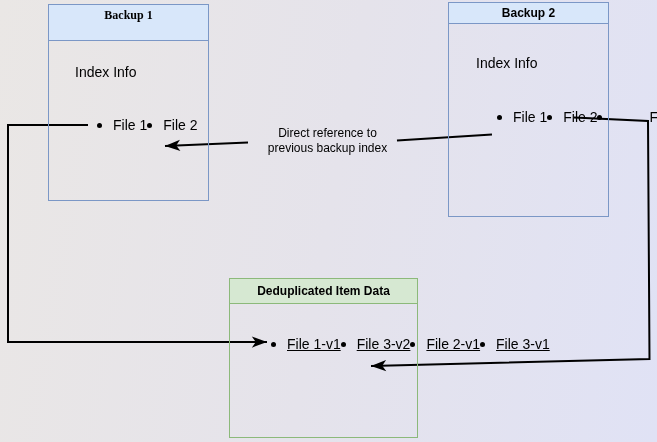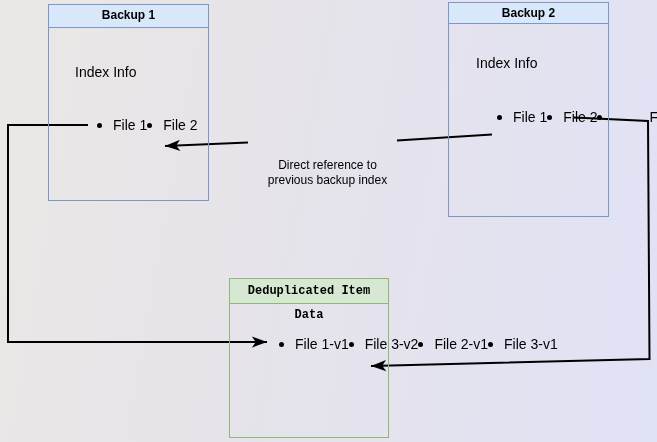--- a/index.html
+++ b/index.html
@@ -94,21 +94,21 @@
 
     <polyline points="88,125 8,125 8,342 267,342" fill="none" stroke="#000" stroke-width="2" marker-end="url(#arrow)"></polyline>
 
     <polyline points="574,117.5 648,121 649.5,359 371,366" fill="none" stroke="#000" stroke-width="2" marker-end="url(#arrow)"></polyline>
 
     <line x1="492" y1="134.5" x2="397" y2="140.5" stroke="#000" stroke-width="2"></line>
     <line x1="248" y1="142.5" x2="165" y2="146" stroke="#000" stroke-width="2" marker-end="url(#arrow)"></line>
   </svg>
 
   <div class="node blue" style="left:48px; top:4px; width:161px; height:197px;">
-    <div class="node-header" style="height:23px; line-height:20px;">Backup 1</div>
+    <div class="node-header" style="height:36px; line-height:20px;font-family:Liberation Serif, serif;">Backup 1</div>
   </div>
   <div class="subtitle" style="left:75px; top:64px;">Index Info</div>
   <div class="file-list" style="left:97px; top:115px;">
     <div class="file-row" style="height:20px;">
       <span class="bullet"></span>
       <span>File 1</span>
     </div>
     <div class="file-row" style="height:20px;">
       <span class="bullet"></span>
       <span>File 2</span>
@@ -127,40 +127,40 @@
     <div class="file-row" style="height:18.5px;">
       <span class="bullet"></span>
       <span>File 2</span>
     </div>
     <div class="file-row" style="height:18.5px;gap:36px;">
       <span class="bullet"></span>
       <span>File 3</span>
     </div>
   </div>
 
-  <div class="node green" style="left:229px; top:278px; width:160px; height:160px;font-family:Liberation Mono, monospace;">
+  <div class="node green" style="left:229px; top:278px; width:189px; height:160px;">
     <div class="node-header" style="height:25px; line-height:24px;">Deduplicated Item Data</div>
   </div>
-  <div class="file-list" style="left:279px; top:334px;">
+  <div class="file-list" style="left:271px; top:334px;text-decoration:underline;">
     <div class="file-row" style="height:20.3px;">
       <span class="bullet"></span>
       <span>File 1-v1</span>
     </div>
     <div class="file-row" style="height:20.3px;">
       <span class="bullet"></span>
       <span>File 3-v2</span>
     </div>
     <div class="file-row" style="height:20.3px;">
       <span class="bullet"></span>
       <span>File 2-v1</span>
     </div>
     <div class="file-row" style="height:20.3px;justify-content:space-between;">
       <span class="bullet"></span>
       <span>File 3-v1</span>
     </div>
   </div>
 
-  <div class="edge-label" style="left:240px; top:126px; width:175px;margin-top:32px;">
+  <div class="edge-label" style="left:240px; top:126px; width:175px;">
     <div>Direct reference to</div>
     <div>previous backup index</div>
   </div>
 
 </div>
 
 </body></html>

